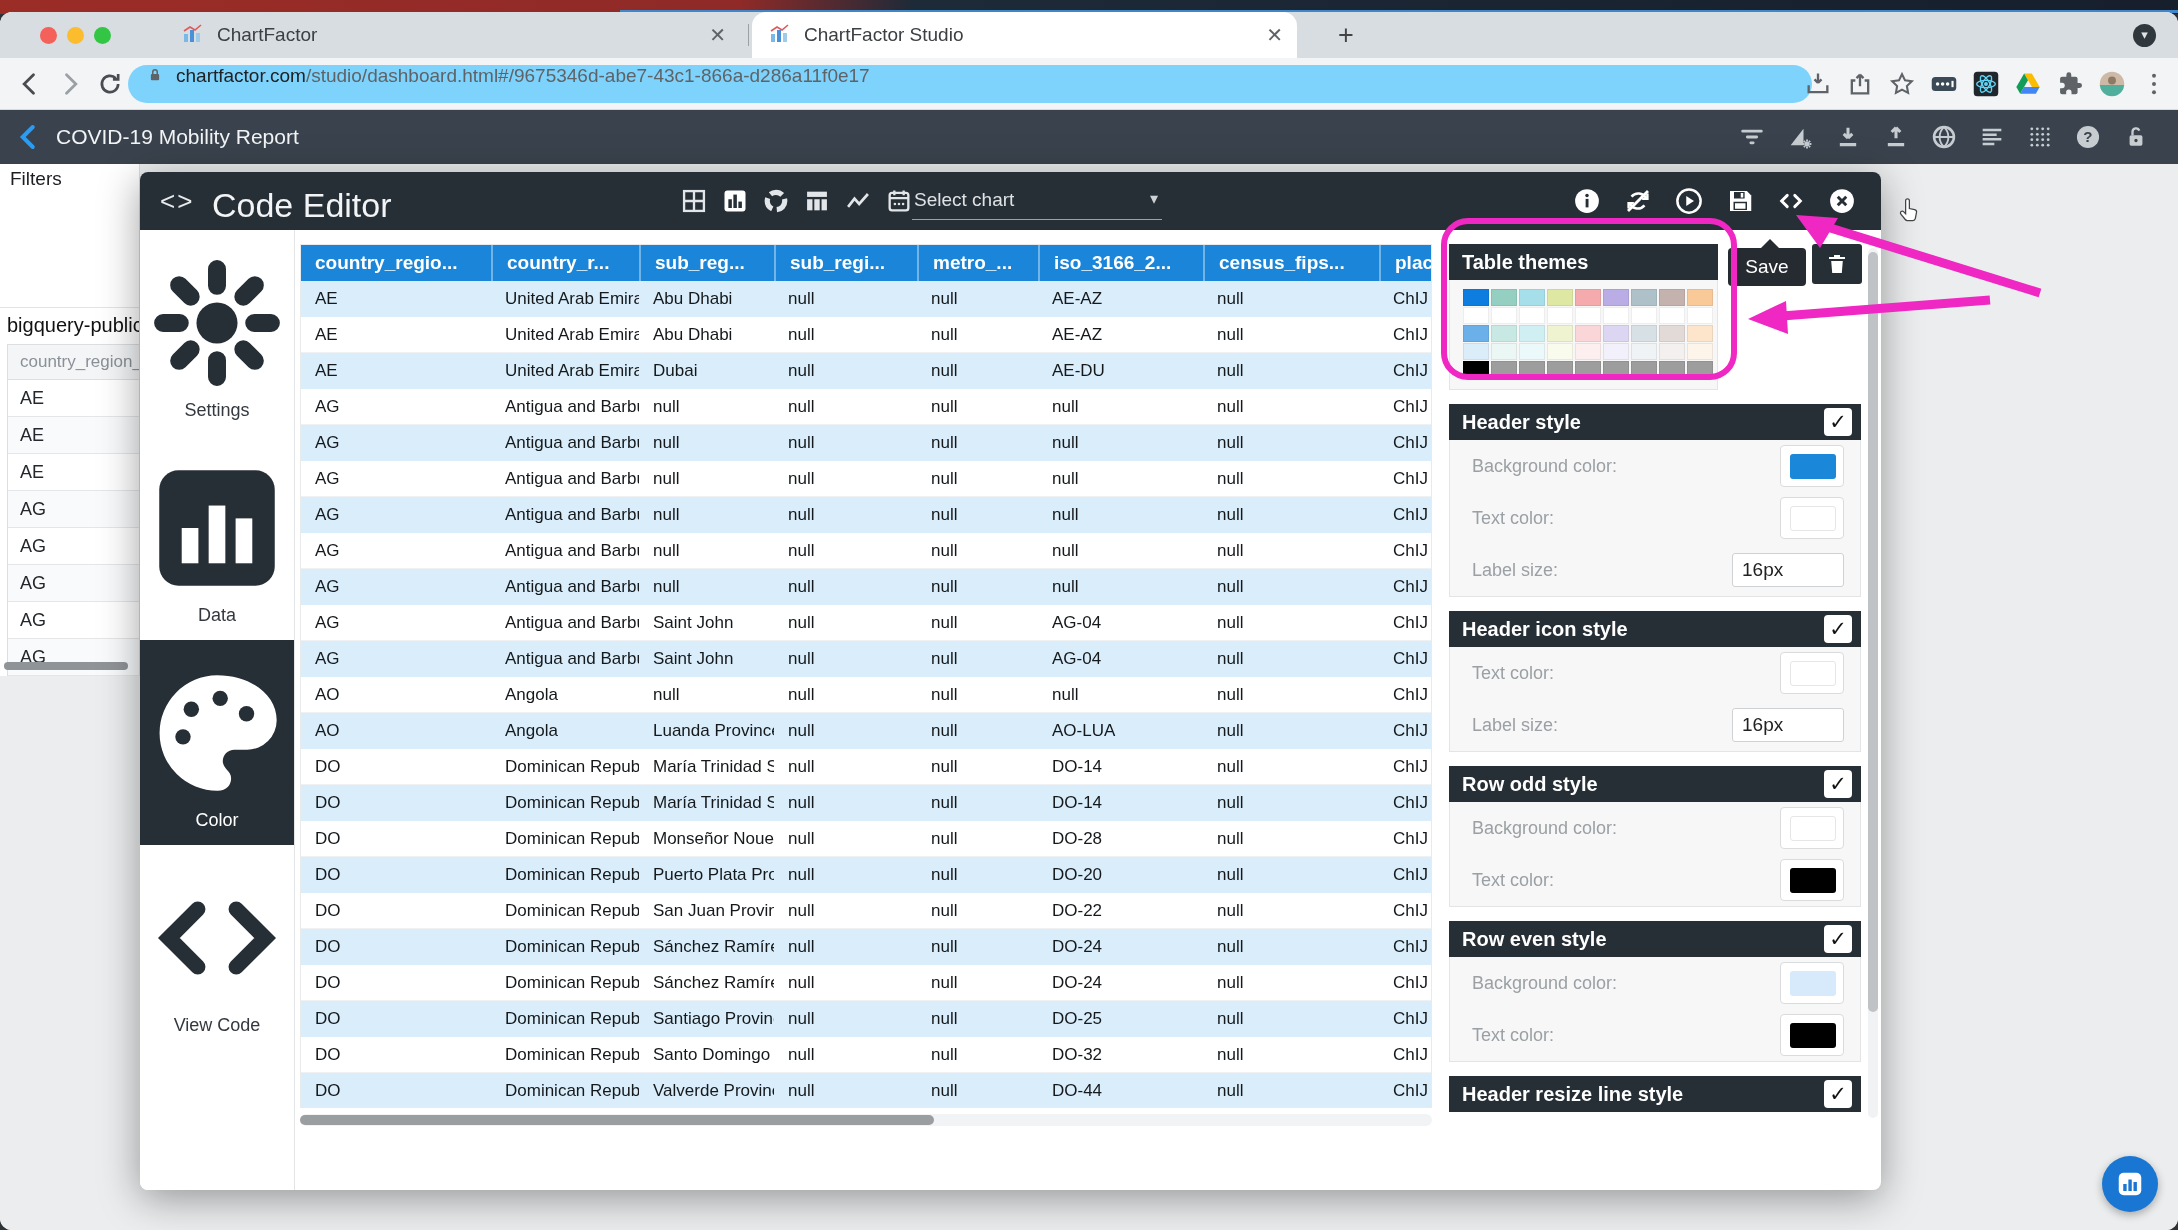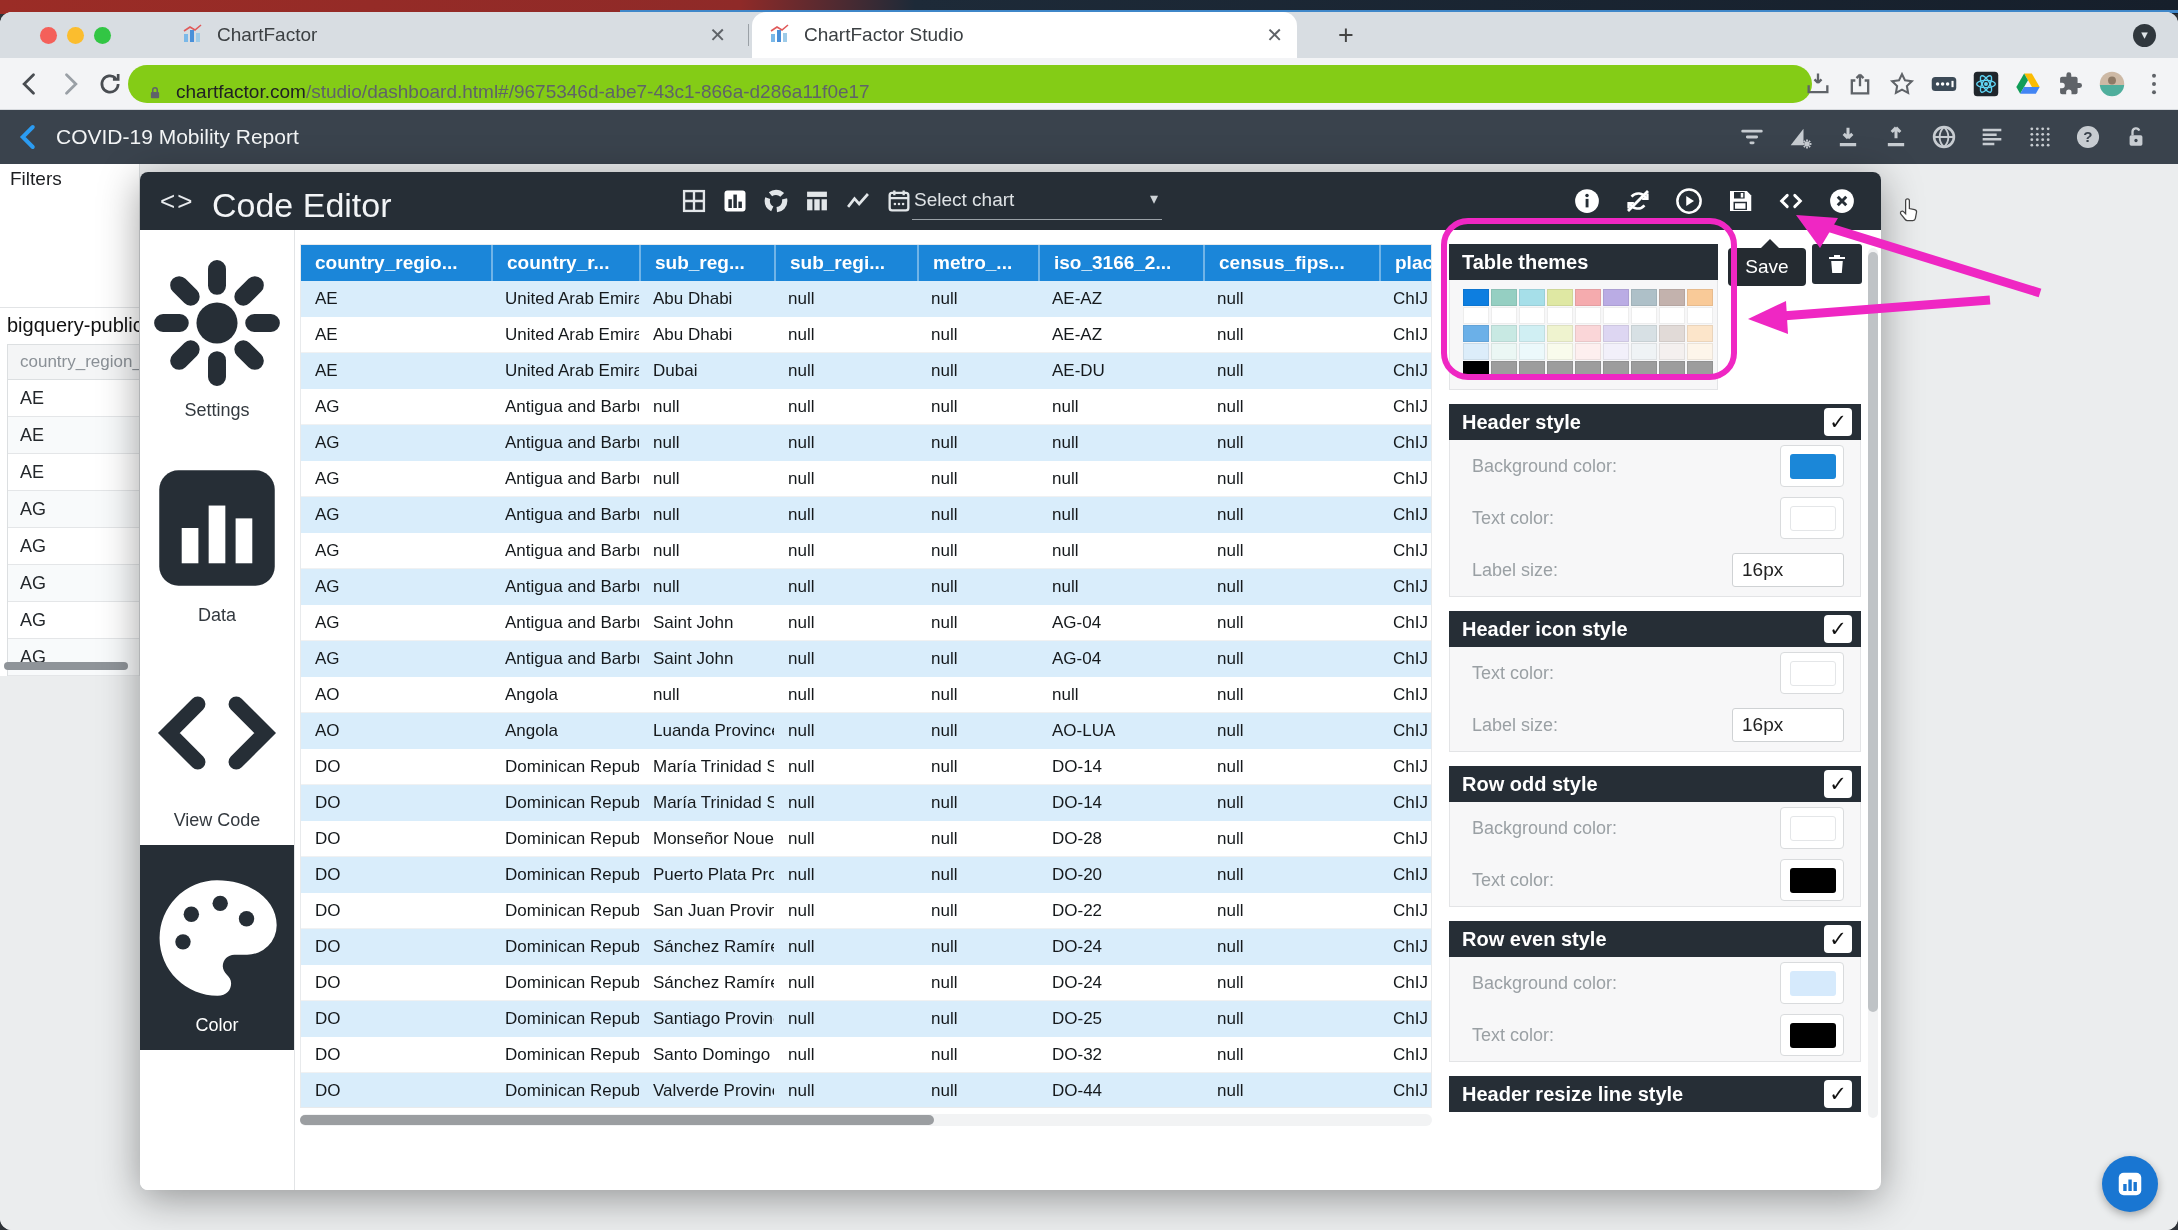--- a/index.html
+++ b/index.html
@@ -24,21 +24,21 @@
   .tab-active { left:752px; width:545px; background:#fff; border-radius:14px 14px 0 0; }
   .tab .fav { width:24px; height:24px; flex:0 0 auto; }
   .tab .tx { position:absolute; right:14px; font-size:20px; color:#5f6368; cursor:default; }
   .tab-sep { position:absolute; left:748px; top:12px; width:1px; height:22px; background:#9aa0a6; }
   #newtab-btn { position:absolute; left:1330px; top:8px; width:32px; height:32px; color:#444; font-size:27px; text-align:center; line-height:30px; }
   #tabsearch { position:absolute; right:22px; top:12px; width:23px; height:23px; border-radius:50%; background:#30373d; color:#dfe3e6; font-size:13px; text-align:center; line-height:21px; }
 
   
   #urlrow { left:0; top:46px; width:100%; height:52px; background:#f3f4f6; border-bottom:1px solid #d7dade; }
   .navic { position:absolute; top:12px; width:28px; height:28px; color:#5a5e63; }
-  #url-pill { position:absolute; left:128px; top:7px; width:1684px; height:38px; border-radius:19px; background:#84cc16; display:flex; align-items:flex-end; padding:0 18px; gap:12px; }
+  #url-pill { position:absolute; left:128px; top:7px; width:1684px; height:38px; border-radius:19px; background:#7dd3fc; display:flex; align-items:flex-start; padding:0 18px; gap:12px; }
   #url-pill .u-dom { color:#202124; font-size:19px; }
   #url-pill .u-path { color:#5f6368; font-size:19px; }
   #b-right { position:absolute; right:10px; top:9px; height:34px; display:flex; align-items:center; gap:14px; color:#5f6368; }
   #b-right .bic { width:28px; height:28px; }
 
   
   #apptool { left:0; top:98px; width:100%; height:54px; background:#3a434d; display:flex; align-items:center; }
   #back-chev { position:absolute; left:14px; top:12px; width:30px; height:30px; color:#2b9cf2; }
   #app-title { position:absolute; left:56px; top:15px; color:#f2f4f5; font-size:21px; }
   #app-icons { position:absolute; right:28px; top:13px; display:flex; gap:20px; color:#c7ccd1; }
@@ -486,32 +486,32 @@
                   </g>
                 </svg></span><div class="nlbl">Settings</div></div>
             <div class="nav-item"><span class="nic"><svg viewBox="0 0 24 24" width="100%" height="100%">
                   <rect x="3" y="3" width="18" height="18" rx="3" fill="#262e36"></rect>
                   <g fill="#fff">
                     <rect x="6.5" y="12" width="2.6" height="5.5"></rect>
                     <rect x="10.7" y="8.5" width="2.6" height="9"></rect>
                     <rect x="14.9" y="10.5" width="2.6" height="7"></rect>
                   </g>
                 </svg></span><div class="nlbl">Data</div></div>
-            <div class="nav-item"><span class="nic"><svg viewBox="0 0 24 24" width="100%" height="100%">
-                  <path d="M9 7.5L4.5 12 9 16.5M15 7.5l4.5 4.5L15 16.5" fill="none" stroke="currentColor" stroke-width="2.4" stroke-linecap="round"></path>
-                </svg></span><div class="nlbl">View Code</div></div>
             <div class="nav-item active"><span class="nic"><svg viewBox="0 0 24 24" width="100%" height="100%">
                   <path d="M12 3a9 9 0 1 0 .1 18c1.4 0 2.1-.9 2.1-1.9 0-.6-.3-1-.7-1.4-.3-.4-.6-.8-.6-1.3 0-1 .8-1.8 1.8-1.8h2a4.6 4.6 0 0 0 4.6-4.6C21.3 6 17.2 3 12 3z" fill="currentColor"></path>
                   <g fill="#262e36" class="pd">
                     <circle cx="8" cy="8.3" r="1.2" fill="#262e36"></circle>
                     <circle cx="12.5" cy="6.6" r="1.2" fill="#262e36"></circle>
                     <circle cx="16.6" cy="9" r="1.2" fill="#262e36"></circle>
                     <circle cx="6.7" cy="12.6" r="1.2" fill="#262e36"></circle>
                   </g>
                 </svg></span><div class="nlbl">Color</div></div>
+            <div class="nav-item"><span class="nic"><svg viewBox="0 0 24 24" width="100%" height="100%">
+                  <path d="M9 7.5L4.5 12 9 16.5M15 7.5l4.5 4.5L15 16.5" fill="none" stroke="currentColor" stroke-width="2.4" stroke-linecap="round"></path>
+                </svg></span><div class="nlbl">View Code</div></div>
           </div>
 
         <div id="grid">
           <div id="ghead">
               <div class="hcell" style="width: 190px;">country_regio...</div>
               <div class="hcell" style="width: 148px;">country_r...</div>
               <div class="hcell" style="width: 135px;">sub_reg...</div>
               <div class="hcell" style="width: 143px;">sub_regi...</div>
               <div class="hcell" style="width: 121px;">metro_...</div>
               <div class="hcell" style="width: 165px;">iso_3166_2...</div>

